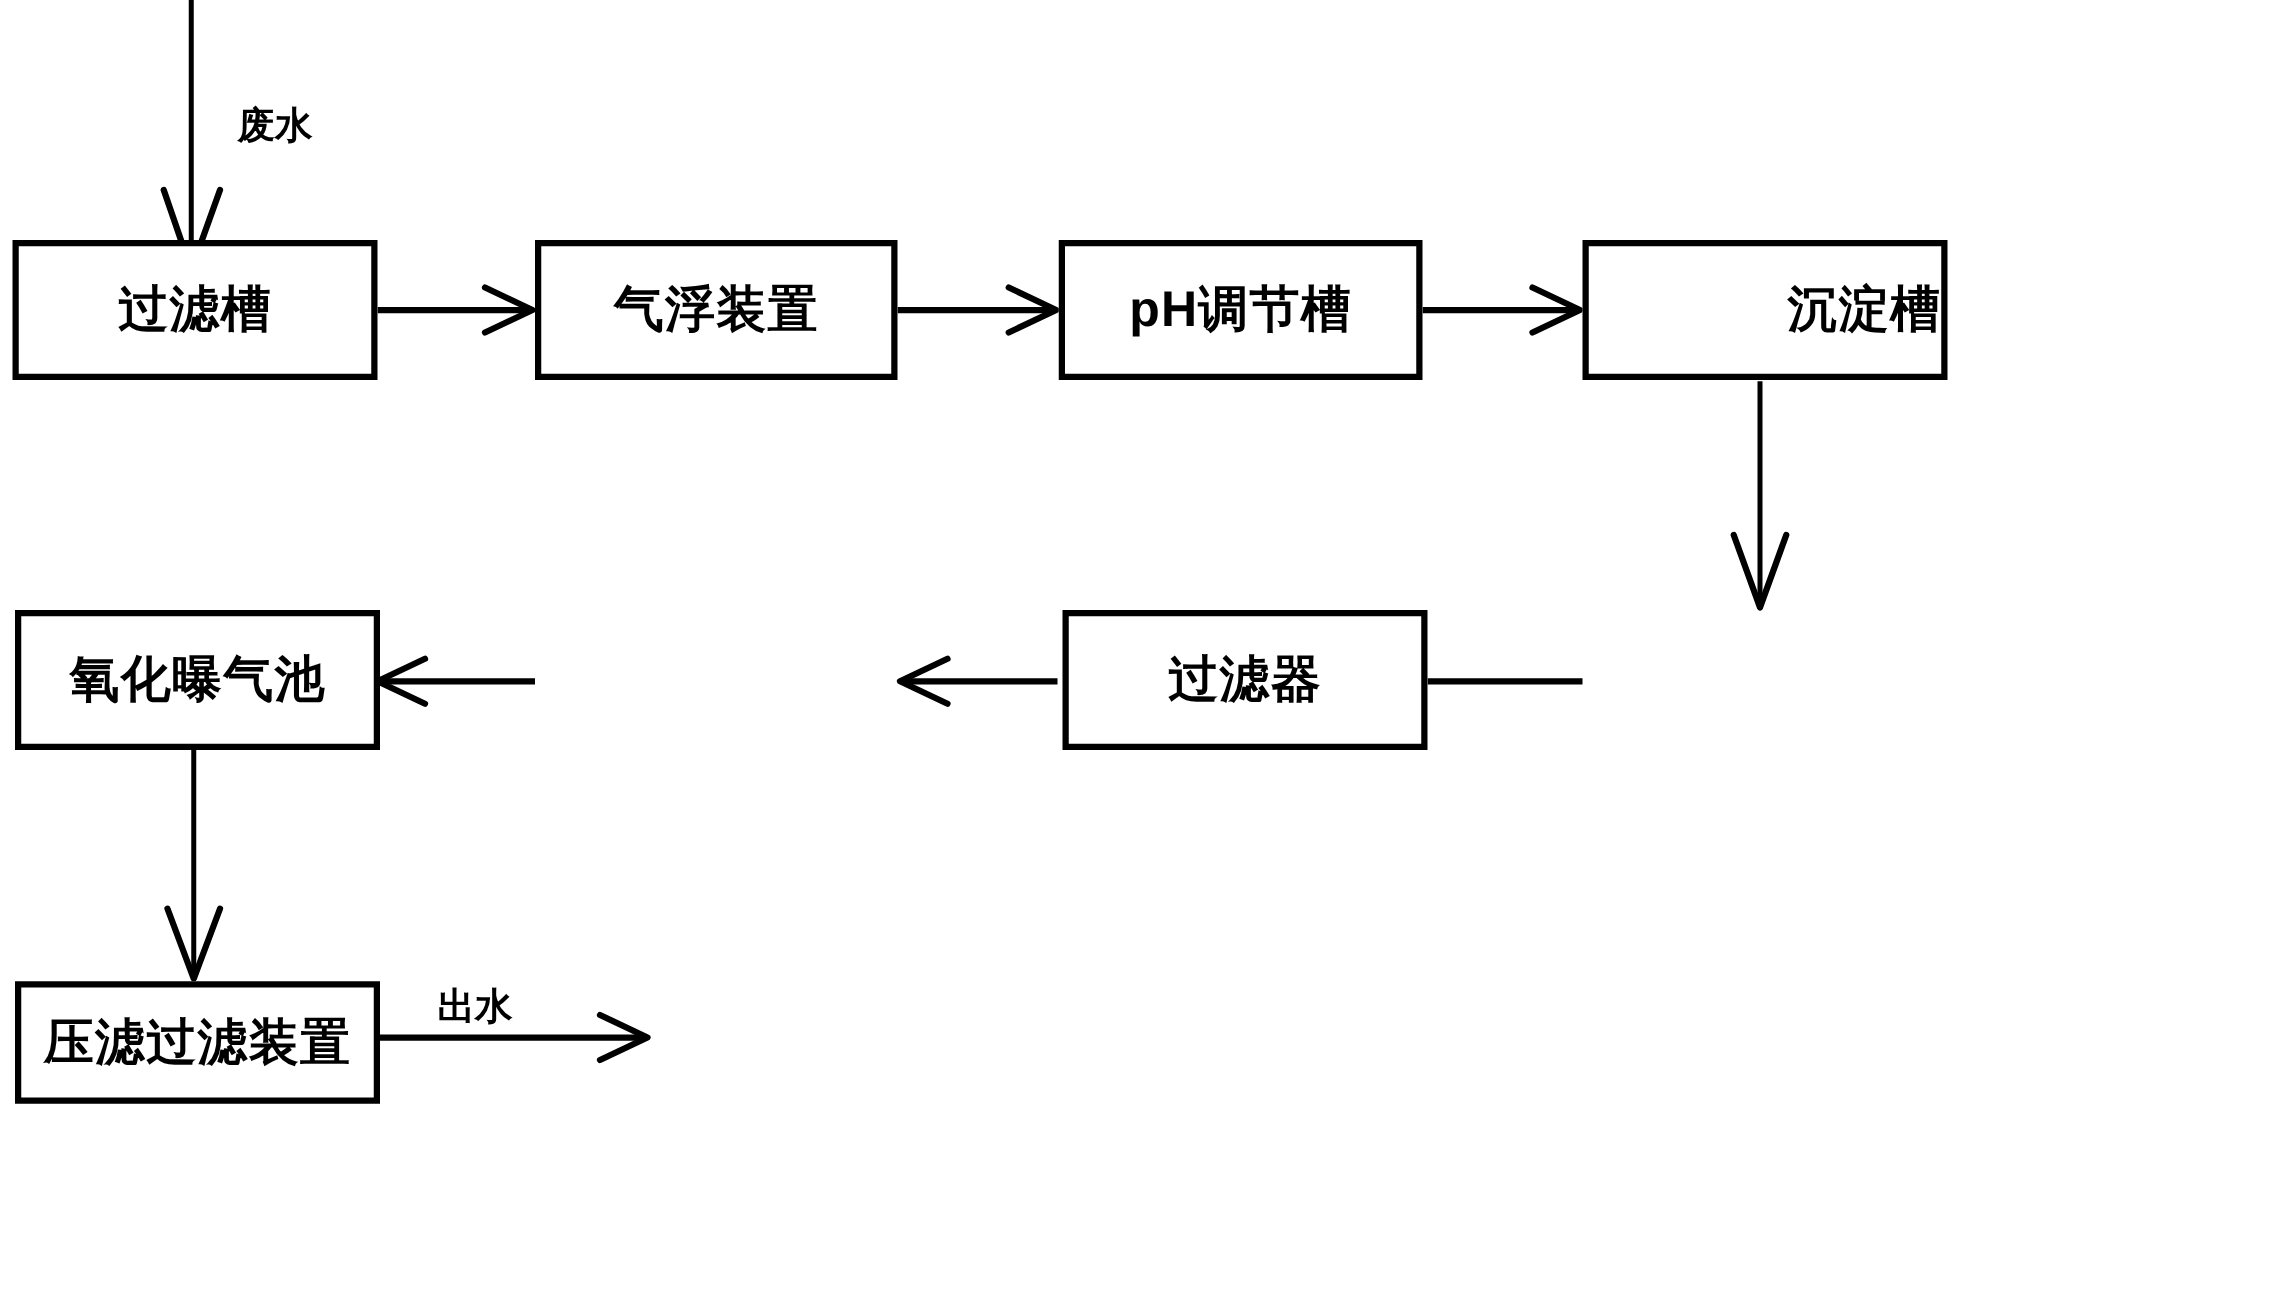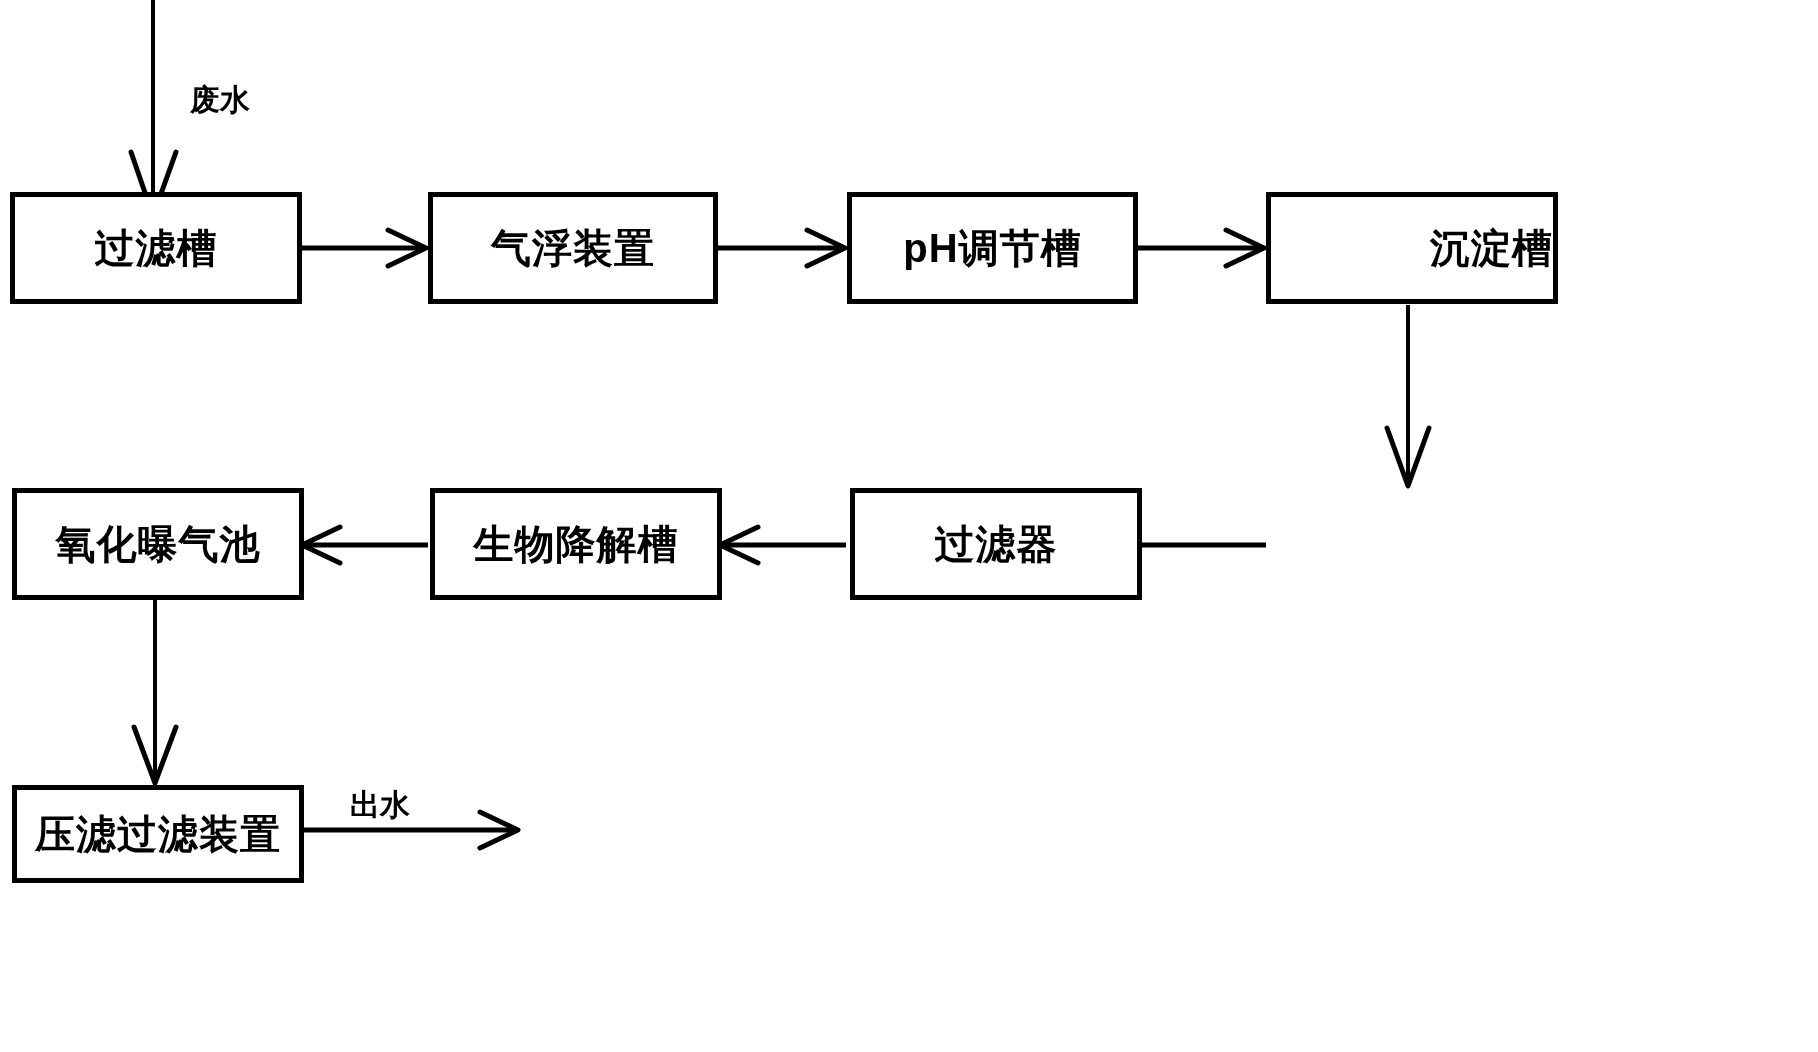--- a/index.html
+++ b/index.html
@@ -111,23 +111,20 @@
 
   <div class="node" style="left:1266px; top:192px; width:292px; height:112px;justify-content:flex-end;">
     <span class="node-label">沉淀槽</span>
   </div>
 
 
   <div class="node" style="left:850px; top:488px; width:292px; height:112px;">
     <span class="node-label">过滤器</span>
   </div>
 
-  <div class="node" style="left:430px; top:488px; width:292px; height:112px;">
-    <span class="node-label">生物降解槽</span>
-  </div>
 
   <div class="node" style="left:12px; top:488px; width:292px; height:112px;">
     <span class="node-label">氧化曝气池</span>
   </div>
 
   <div class="node" style="left:12px; top:785px; width:292px; height:98px;">
     <span class="node-label">压滤过滤装置</span>
   </div>
 
 </div>

